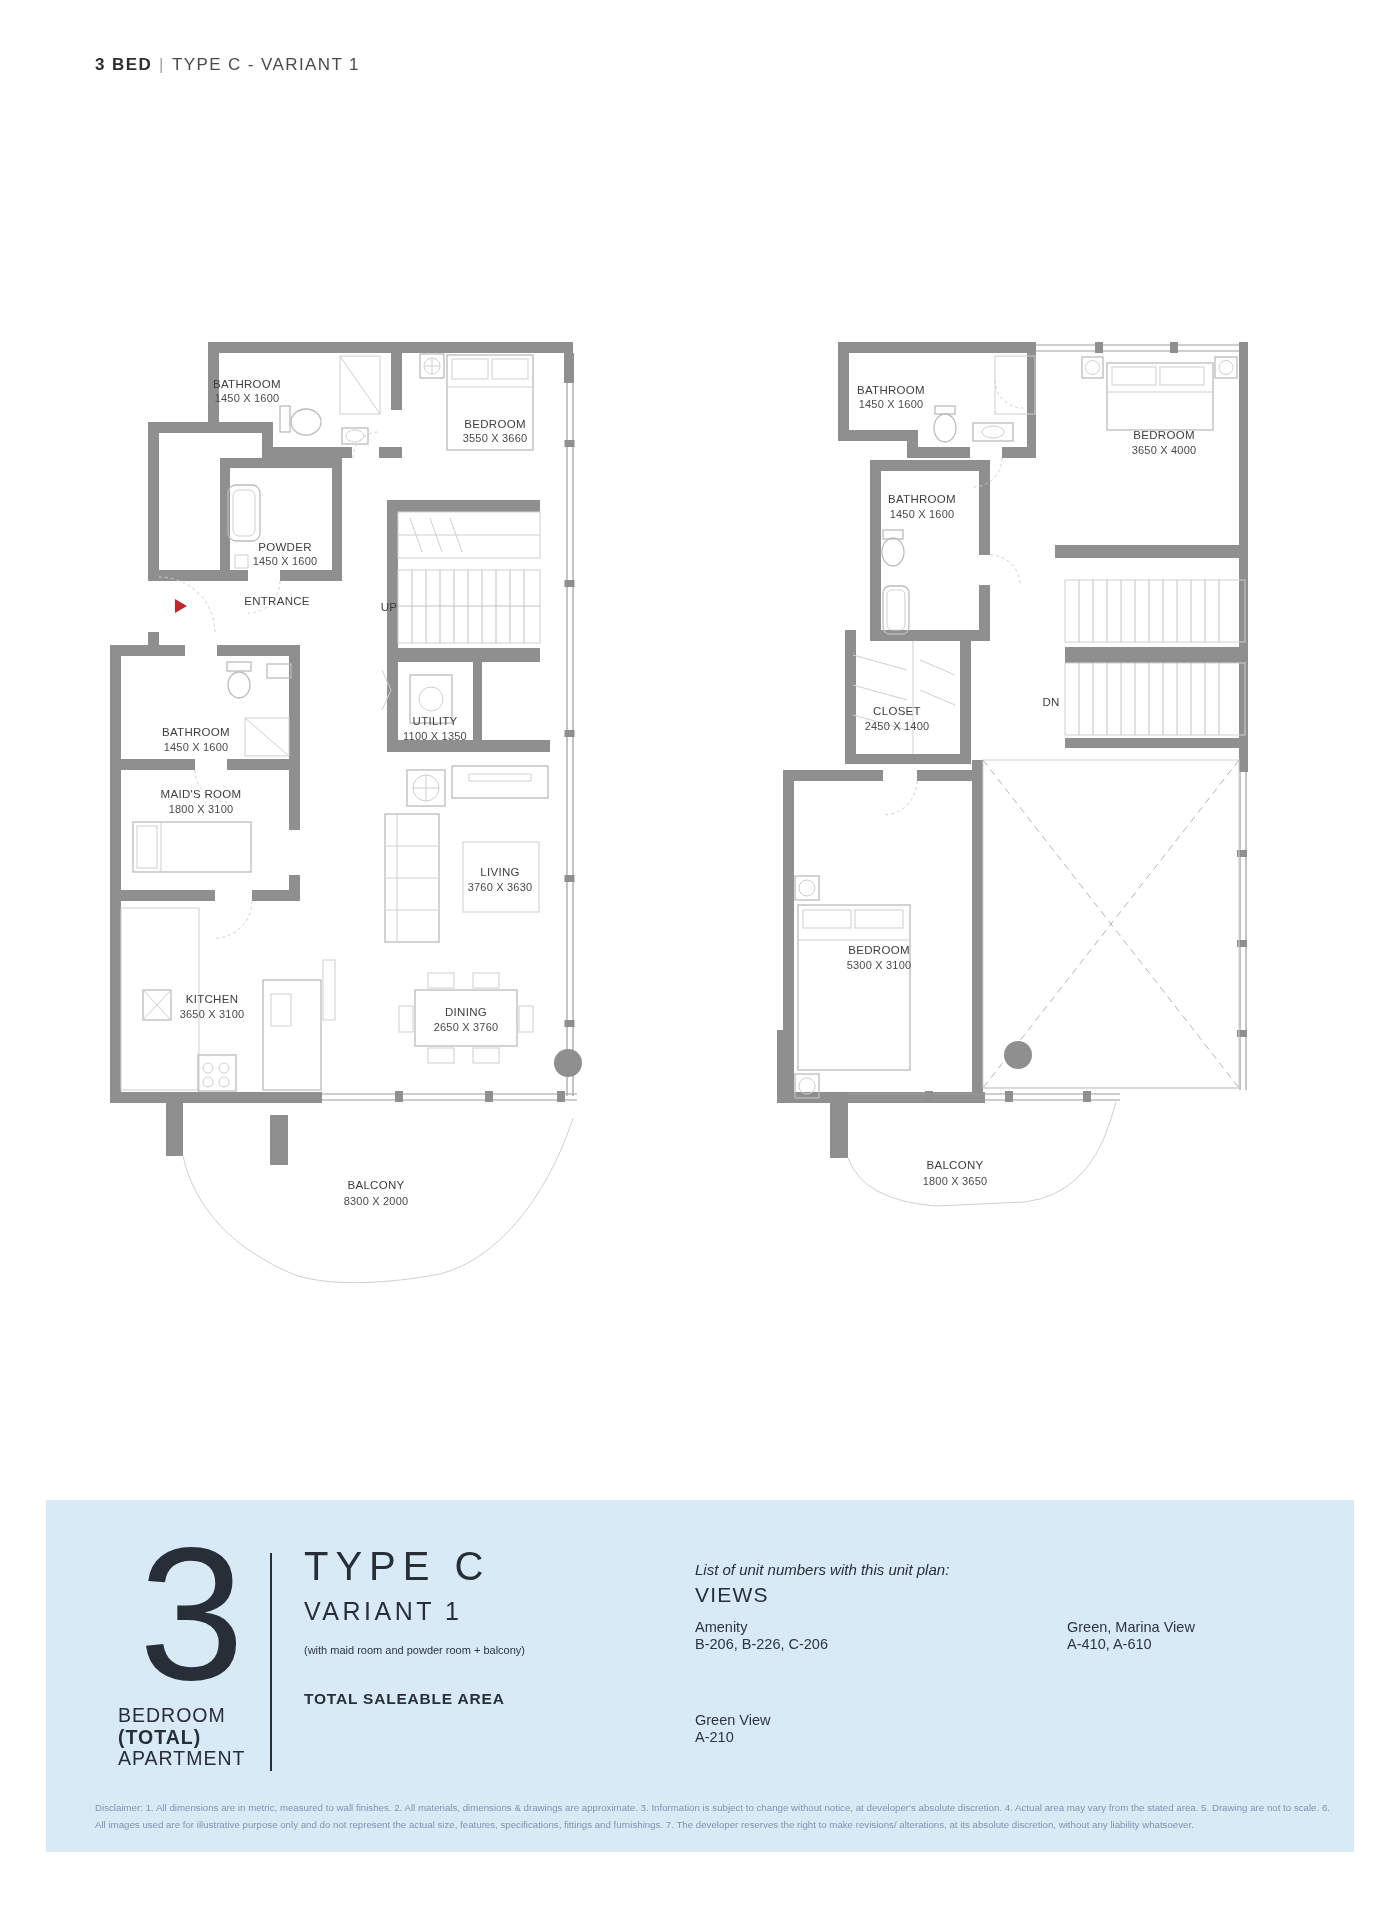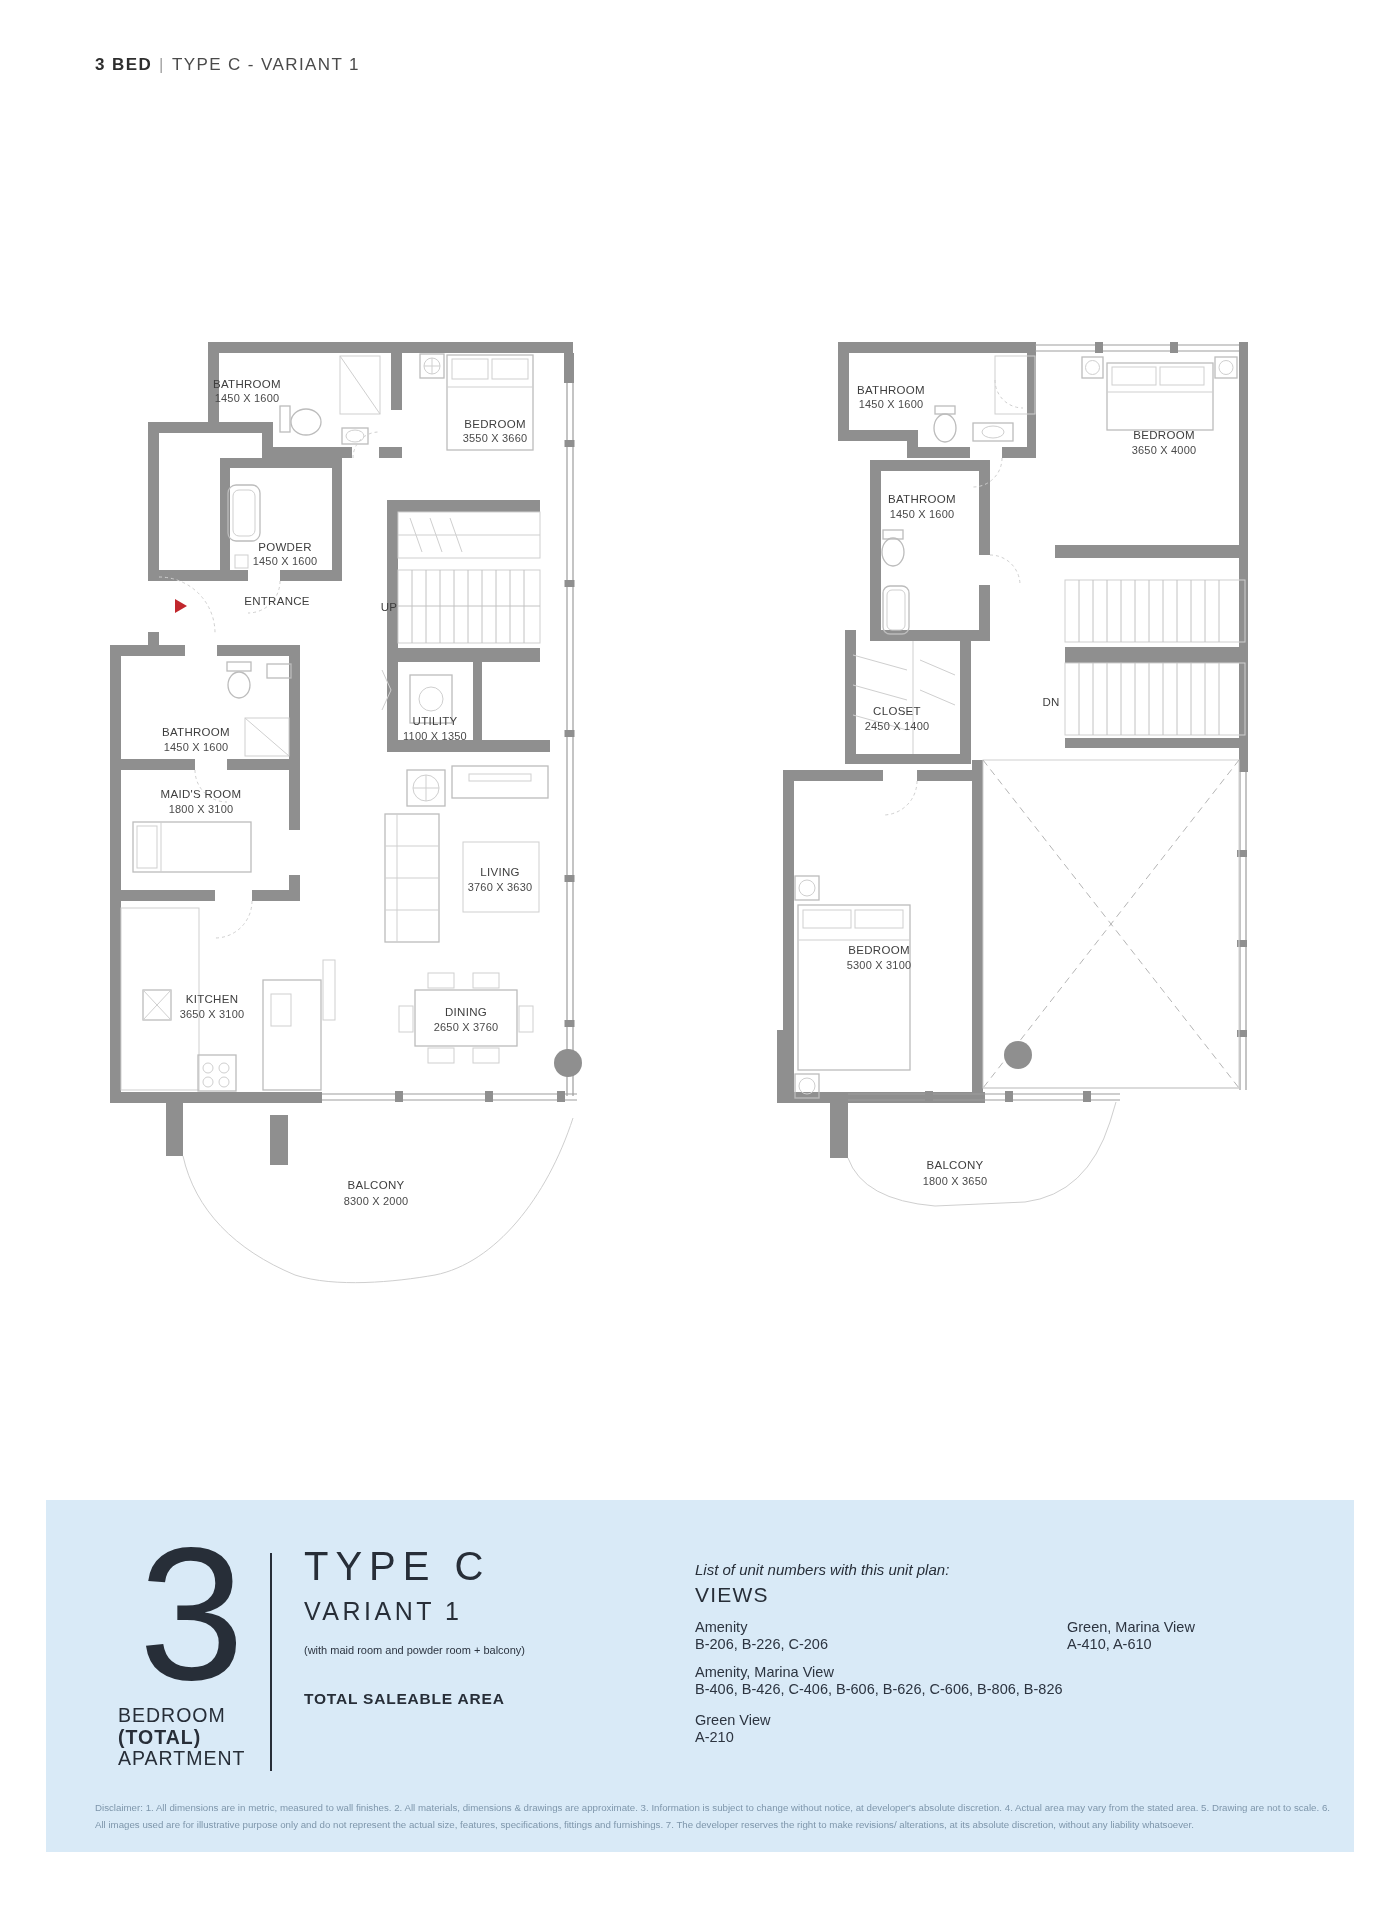--- a/index.html
+++ b/index.html
@@ -404,24 +404,20 @@
 
     <div class="areatitle">TOTAL SALEABLE AREA</div>
 
     <div class="views-intro">List of unit numbers with this unit plan:</div>
     <div class="views-title">VIEWS</div>
 
     <div class="vgroup vg0">
       <div>Amenity</div>
       <div>B-206, B-226, C-206</div>
     </div>
-    <div class="vgroup vg1">
-      <div>Amenity, Marina View</div>
-      <div>B-406, B-426, C-406, B-606, B-626, C-606, B-806, B-826</div>
-    </div>
     <div class="vgroup vg2">
       <div>Green View</div>
       <div>A-210</div>
     </div>
     <div class="vgroup vg3">
       <div>Green, Marina View</div>
       <div>A-410, A-610</div>
     </div>
 
     <div class="disclaimer">Disclaimer: 1. All dimensions are in metric, measured to wall finishes. 2. All materials, dimensions &amp; drawings are approximate. 3. Information is subject to change without notice, at developer's absolute discretion. 4. Actual area may vary from the stated area. 5. Drawing are not to scale. 6. All images used are for illustrative purpose only and do not represent the actual size, features, specifications, fittings and furnishings. 7. The developer reserves the right to make revisions/ alterations, at its absolute discretion, without any liability whatsoever.</div>

